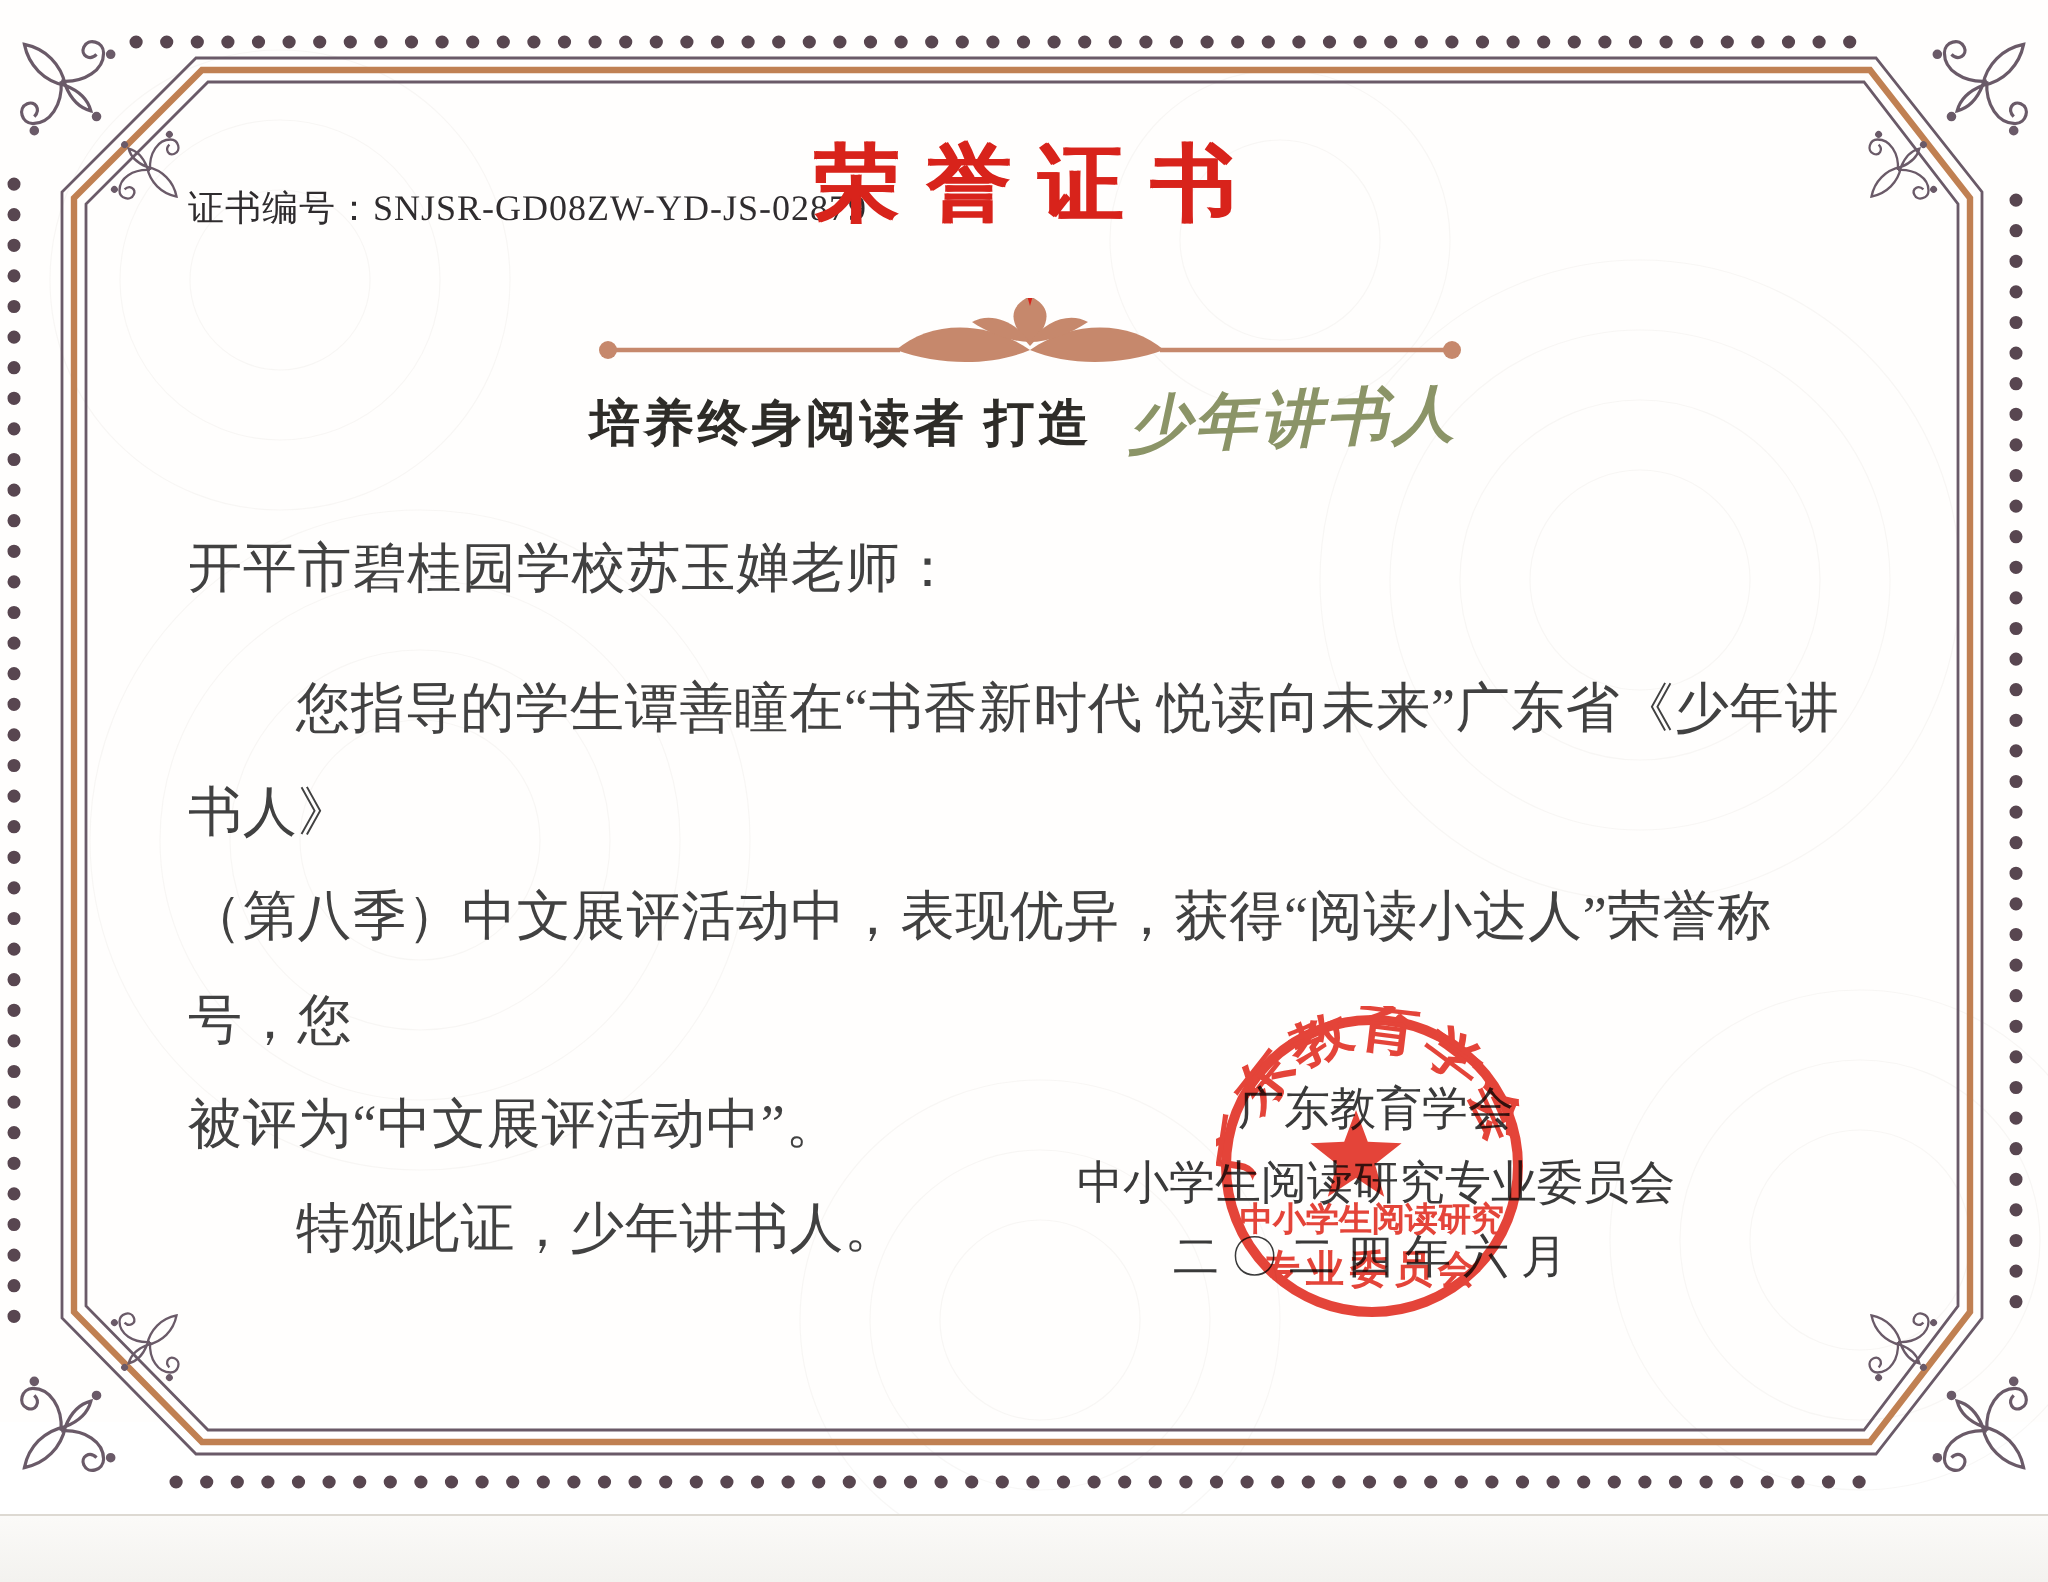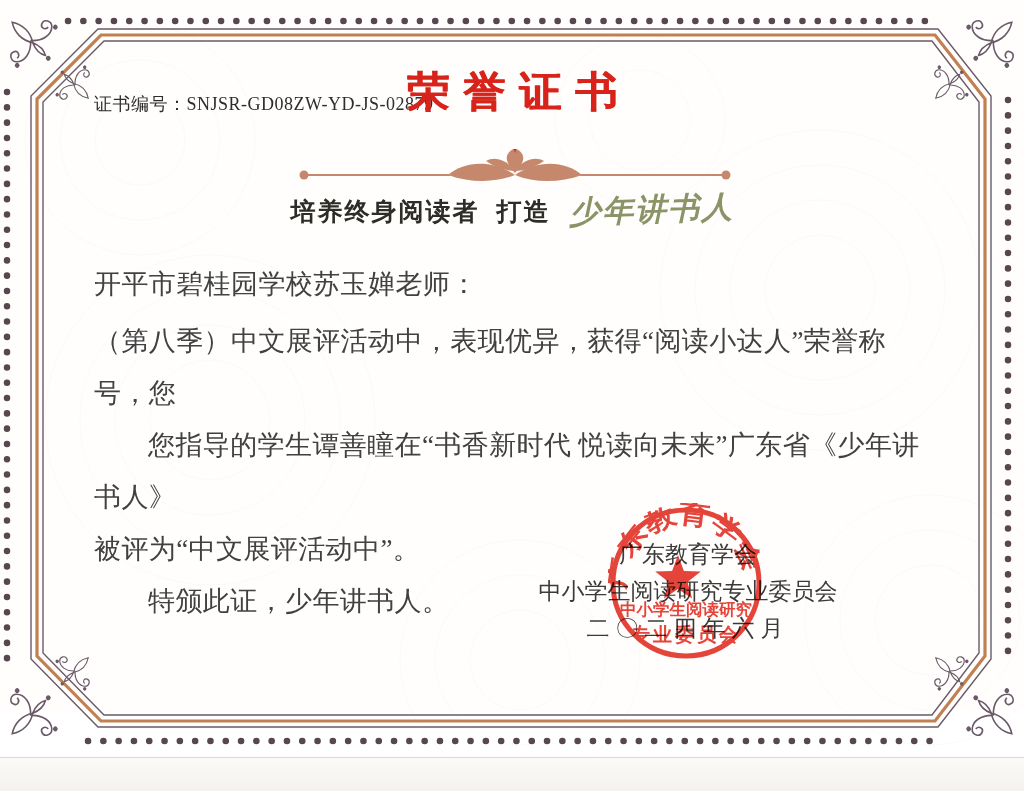--- a/index.html
+++ b/index.html
@@ -27,32 +27,32 @@
     font-family:"Liberation Serif","DejaVu Serif",serif;
     text-shadow:1px 0 0 #d8231b;
   }
 
   .divider-svg { position:absolute; left:292px; top:149px; }
 
   .subtitle {
     position:absolute; left:0; right:0; top:189px; text-align:center;
     color:#2e2c28;
   }
-  .subtitle .prefix { font-size:25px; font-weight:700; letter-spacing:2px;font-family:Liberation Mono, monospace; }
+  .subtitle .prefix { font-size:25px; font-weight:700; letter-spacing:2px; }
   .subtitle .brand {
     display:inline-block; margin-left:14px; font-size:31px; font-weight:700;
     font-style:italic; color:#8b9467; transform:rotate(-2deg);
     letter-spacing:2px;
   }
 
   .body-text {
     position:absolute; left:94px; width:842px; top:266px;
     font-size:27px; color:#414141; letter-spacing:0.4px;
   }
-  .recipient { line-height:36px; margin-bottom:13px; }
+  .recipient { line-height:36px; margin-bottom:26px; }
   .para-line { line-height:52px; }
   .indent { text-indent:2em; }
 
   .signature {
     position:absolute; left:538px; top:536px; width:300px;
     text-align:center; font-size:23px; color:#3a3a3a; line-height:37px;
   }
   .signature .date { letter-spacing:6px; }
 
   .stamp-svg {
@@ -159,22 +159,22 @@
     </g>
   </svg>
 
   <div class="subtitle">
     <span class="prefix">培养终身阅读者 打造</span>
     <span class="brand">少年讲书人</span>
   </div>
 
   <div class="body-text">
     <div class="recipient">开平市碧桂园学校苏玉婵老师：</div>
+    <div class="para-line indent">您指导的学生谭善瞳在“书香新时代 悦读向未来”广东省《少年讲书人》</div>
     <div class="para-line">（第八季）中文展评活动中，表现优异，获得“阅读小达人”荣誉称号，您</div>
-    <div class="para-line indent">您指导的学生谭善瞳在“书香新时代 悦读向未来”广东省《少年讲书人》</div>
     <div class="para-line">被评为“中文展评活动中”。</div>
     <div class="para-line indent">特颁此证，少年讲书人。</div>
   </div>
 
   <div class="signature">
     <div>广东教育学会</div>
     <div>中小学生阅读研究专业委员会</div>
     <div class="date">二〇二四年六月</div>
   </div>
 

